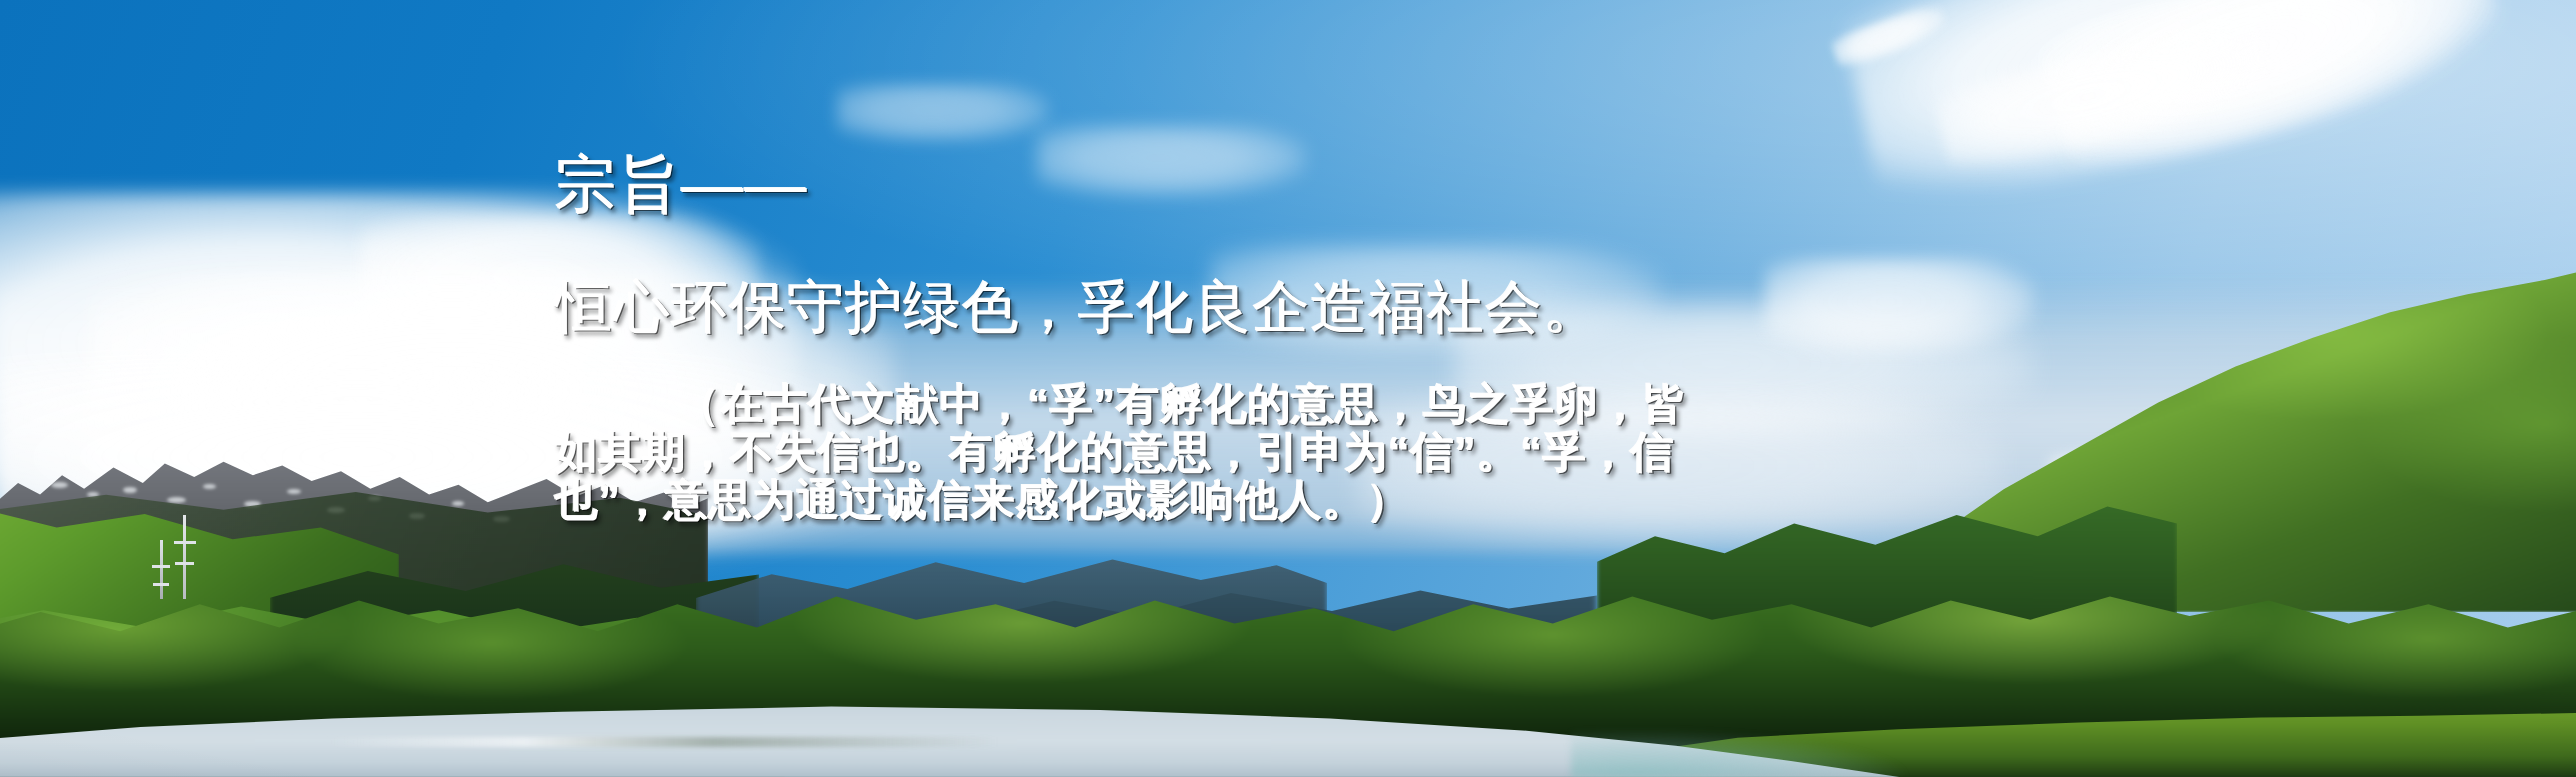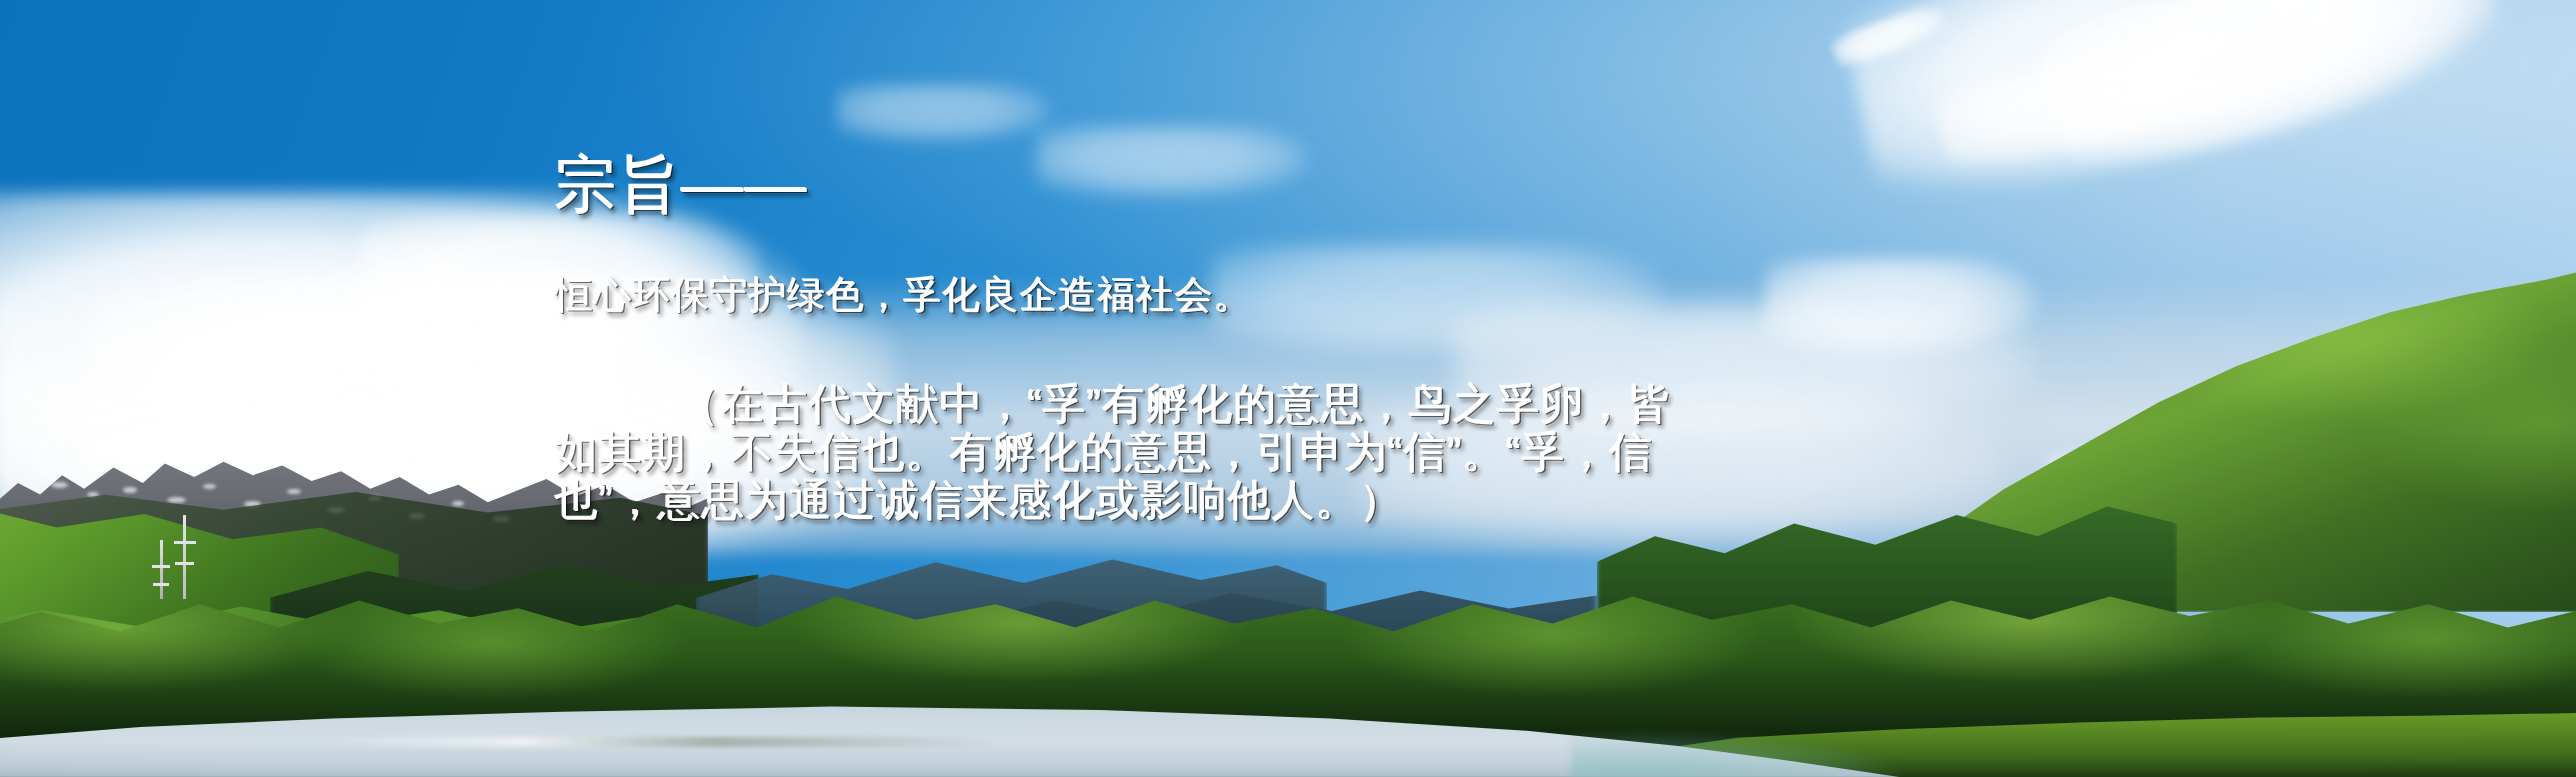--- a/index.html
+++ b/index.html
@@ -248,31 +248,32 @@
     left: 0; top: 0; width: 2576px; height: 778px;
   }
   .embossed {
     color: #ffffff;
     text-shadow:
       -1.3px -1.3px 0 rgba(255,255,255,0.95),
        1.3px  1.3px 0 rgba(0,0,0,0.55),
        3.2px  3.9px 4.5px rgba(0,0,0,0.45);
     white-space: nowrap;
     letter-spacing: 0.02em;
+    font-weight: bold;
   }
   .title {
     position: absolute;
     left: 555px; top: 143px;
     font-size: 62px;
     font-weight: 400;
   }
   .headline {
     position: absolute;
     left: 555px; top: 270px;
-    font-size: 38px;
+    font-size: 57px;
     font-weight: 400;
   }
   .para {
     position: absolute;
     left: 555px; top: 380px;
     font-size: 43px;
     line-height: 48px;
     width: 1481px;
     white-space: normal;
   }

